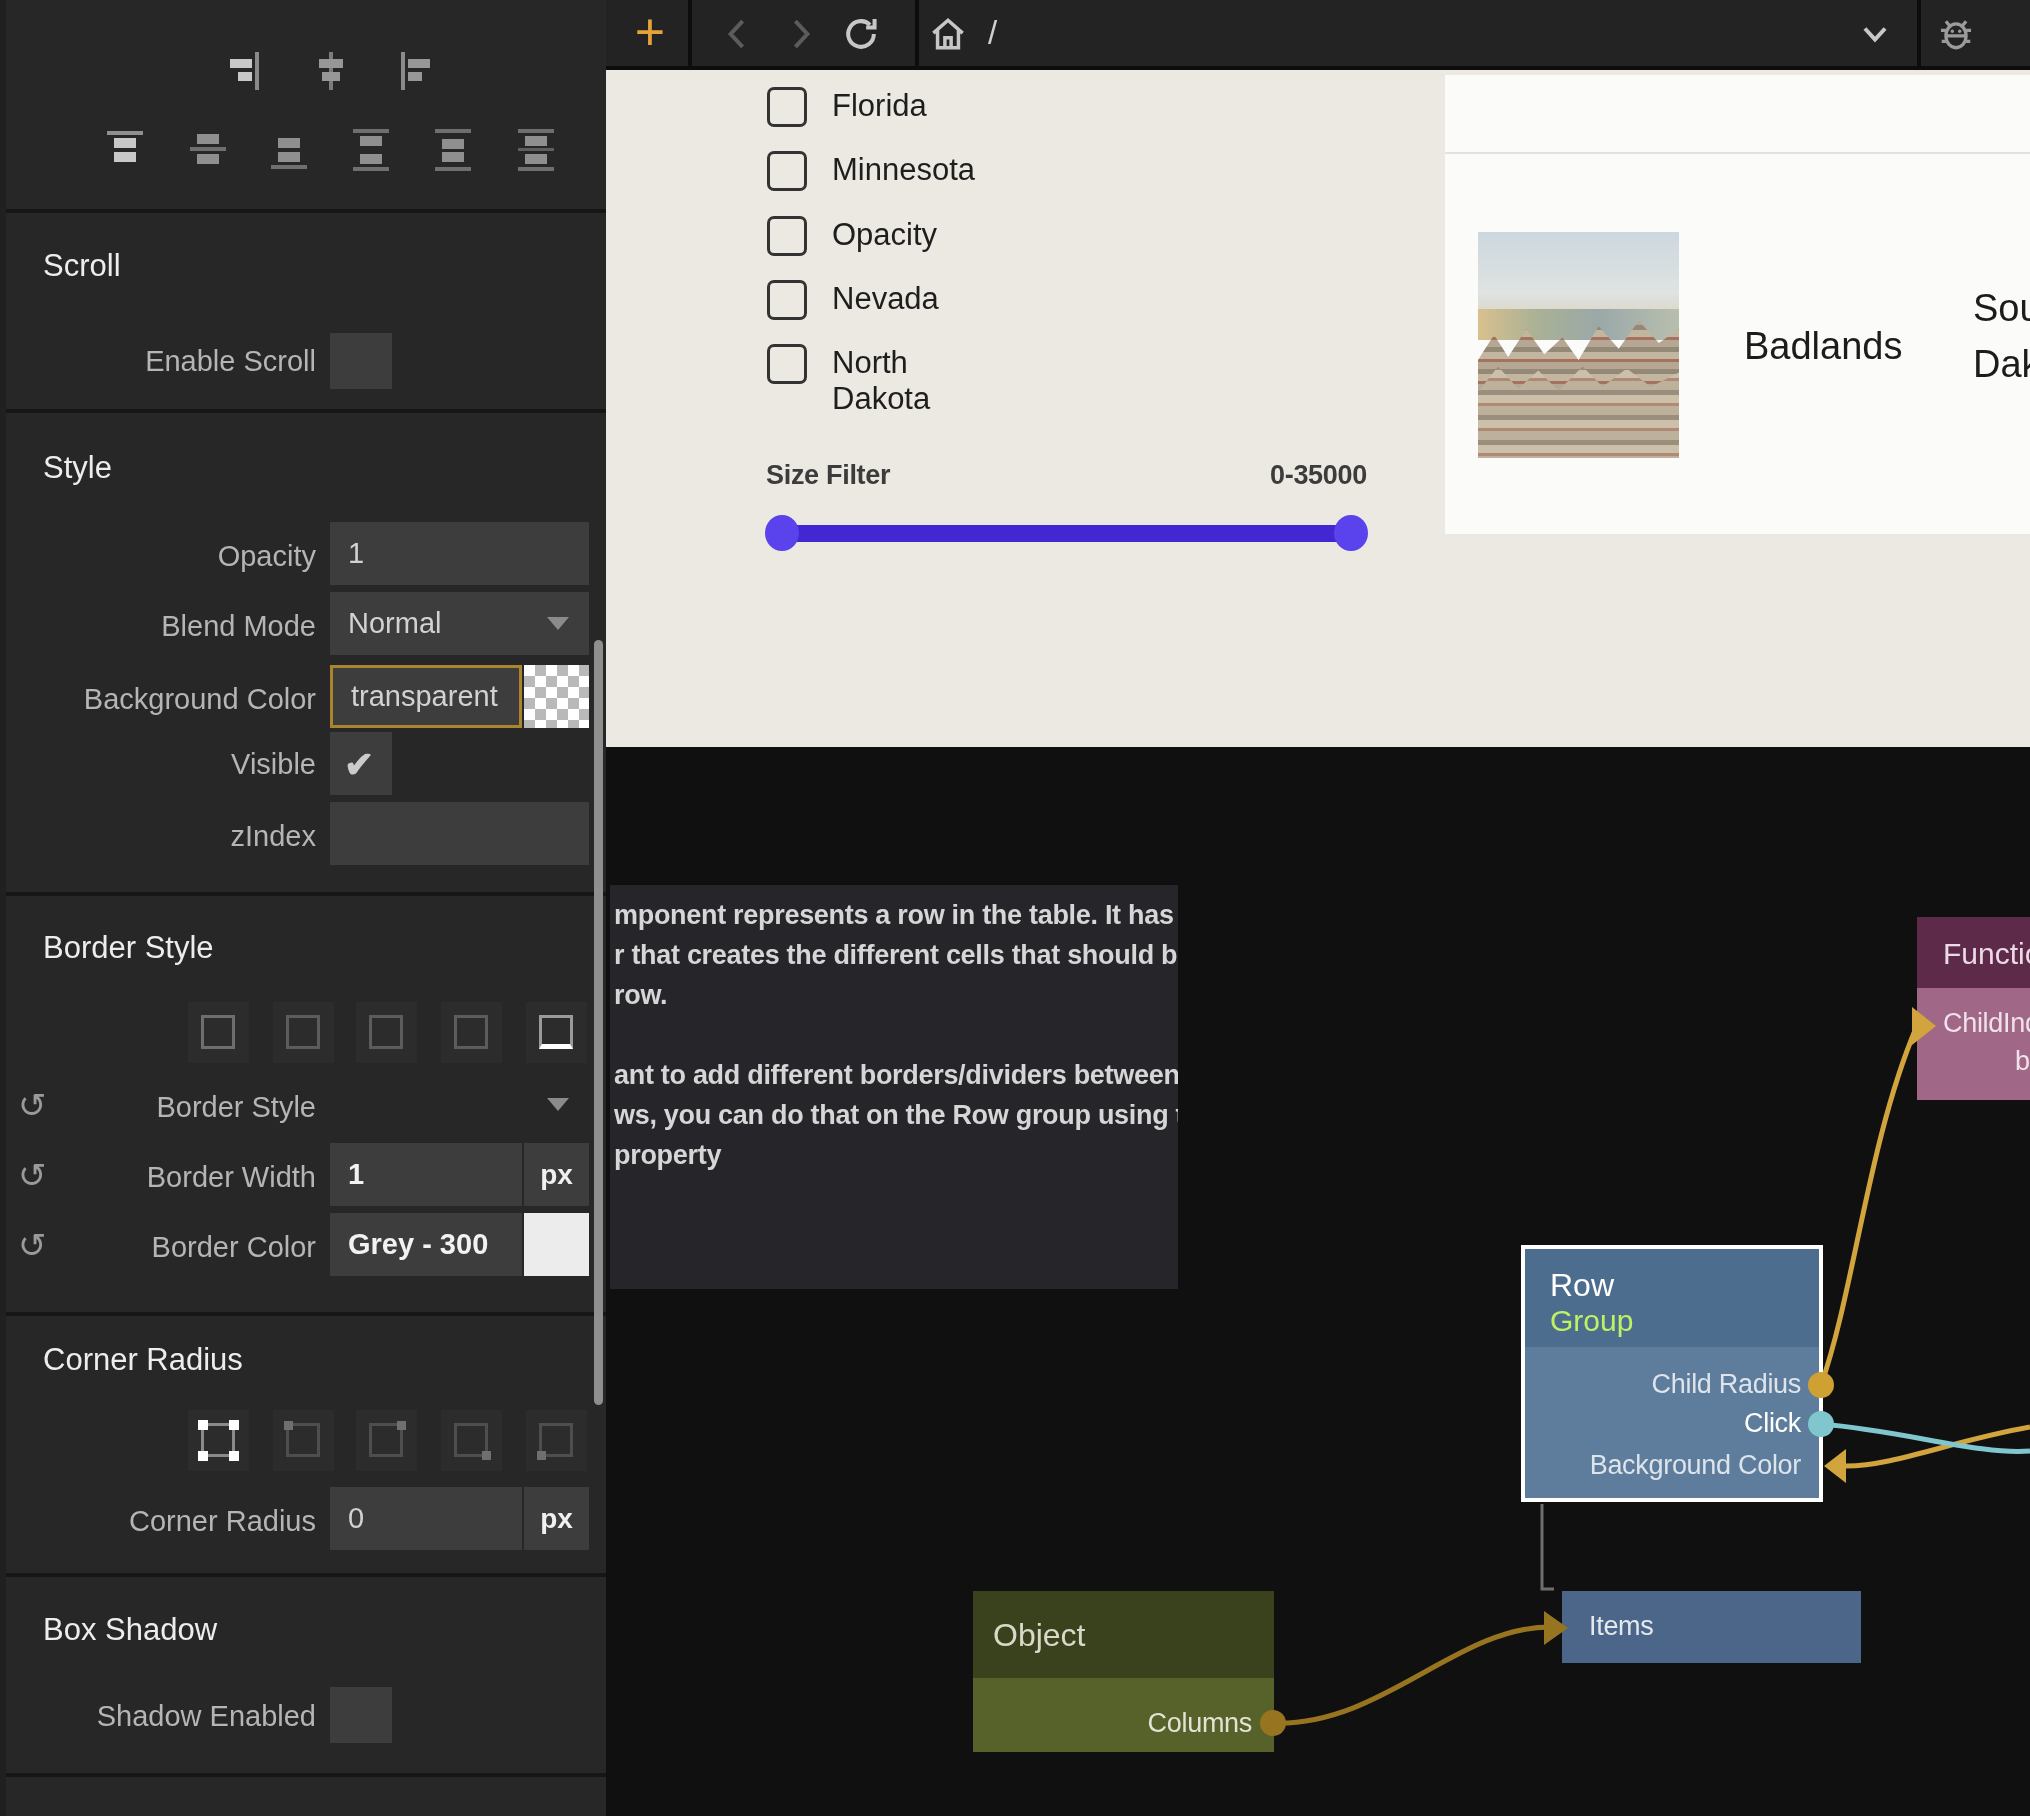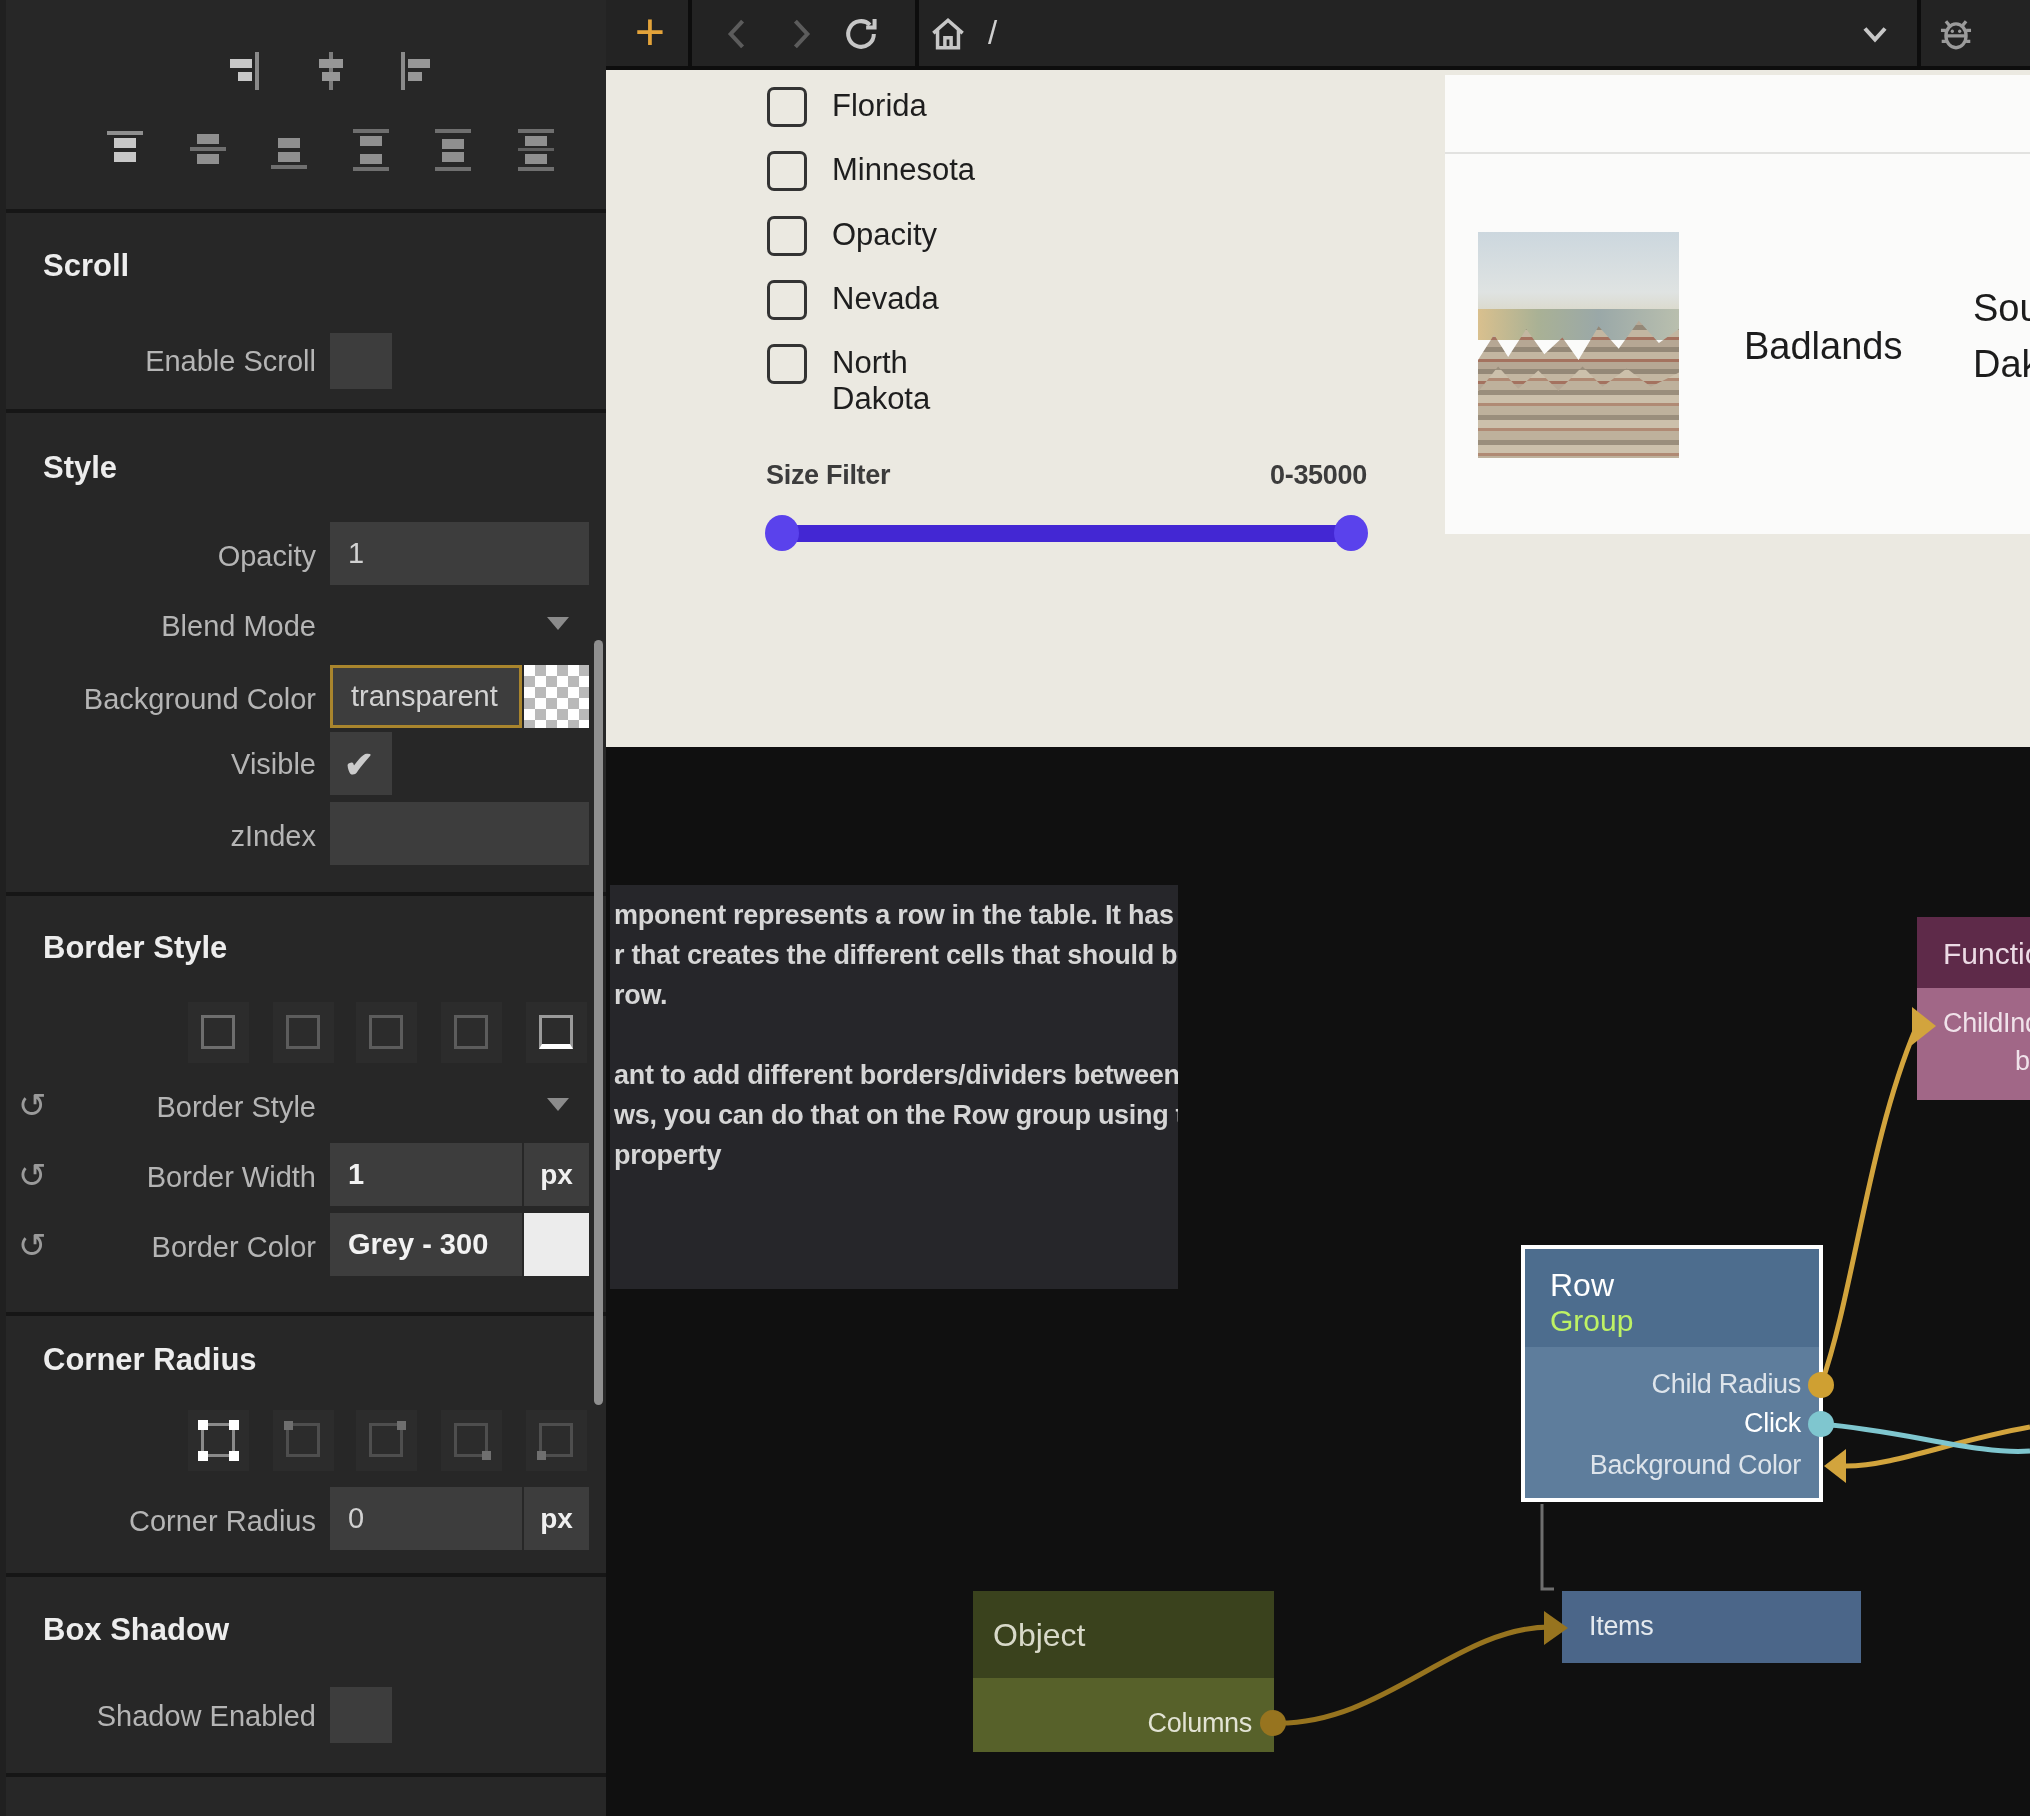--- a/index.html
+++ b/index.html
@@ -2,21 +2,21 @@
 <html><head>
 <meta charset="utf-8">
 <style>
   html,body{margin:0;padding:0;background:#000;}
   .app{position:relative;width:2030px;height:1816px;overflow:hidden;
        font-family:"Liberation Sans",sans-serif;-webkit-font-smoothing:antialiased;}
 
   
   .panel{position:absolute;left:0;top:0;width:606px;height:1816px;background:#272727;border-left:6px solid #202020;box-sizing:border-box;}
   .divider{position:absolute;left:0;width:606px;height:4px;background:#161616;}
-  .sec-title{position:absolute;left:37px;font-size:31px;font-weight:bold;color:#ededed;}
+  .sec-title{position:absolute;left:37px;font-size:31px;font-weight:normal;color:#ededed;}
   .row-label{position:absolute;left:0;width:310px;text-align:right;font-size:29px;color:#b5b5b5;}
   .field{position:absolute;background:#3d3d3d;color:#d2d2d2;font-size:29px;line-height:63px;padding-left:18px;box-sizing:border-box;}
   .field.bold{font-weight:bold;color:#f2f2f2;}
   .unitbox{position:absolute;background:#3d3d3d;color:#f0f0f0;font-size:28px;font-weight:bold;text-align:center;box-sizing:border-box;}
   .checkbox-dark{position:absolute;width:62px;height:56px;background:#3d3d3d;}
   .checkmark{position:absolute;color:#cbcbcb;font-size:36px;font-weight:bold;}
   .chev{position:absolute;width:0;height:0;border-left:11px solid transparent;border-right:11px solid transparent;border-top:13px solid #8b8b8b;}
   .resetic{position:absolute;left:12px;width:34px;color:#9a9a9a;font-size:34px;}
   .swatch{position:absolute;box-sizing:border-box;}
   .checker{background-color:#fff;background-image:
@@ -130,20 +130,21 @@
     <div class="checkbox-dark" style="left:324px;top:333px"></div>
 
     <div class="divider" style="top:409px"></div>
 
     <div class="sec-title" style="top:450px">Style</div>
 
     <div class="row-label" style="top:540px">Opacity</div>
     <div class="field" style="left:324px;top:522px;width:259px;height:63px">1</div>
 
     <div class="row-label" style="top:610px">Blend Mode</div>
+    <div class="field" style="left:324px;top:592px;width:259px;height:63px">Normal</div>
     <div class="chev" style="left:541px;top:617px"></div>
 
     <div class="row-label" style="top:683px">Background Color</div>
     <div class="field" style="left:324px;top:665px;width:192px;height:63px;border:3px solid #a9852d;line-height:57px">transparent</div>
     <div class="swatch checker" style="left:518px;top:665px;width:65px;height:63px"></div>
 
     <div class="row-label" style="top:748px">Visible</div>
     <div class="checkbox-dark" style="left:324px;top:732px;height:63px"></div>
     <div class="checkmark" style="left:338px;top:744px">✔</div>
 

